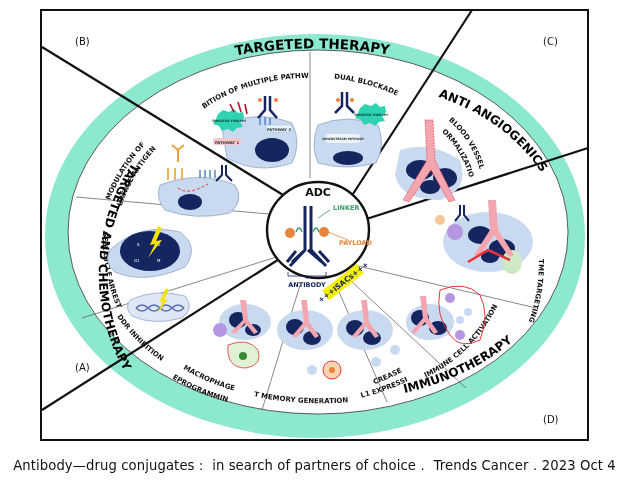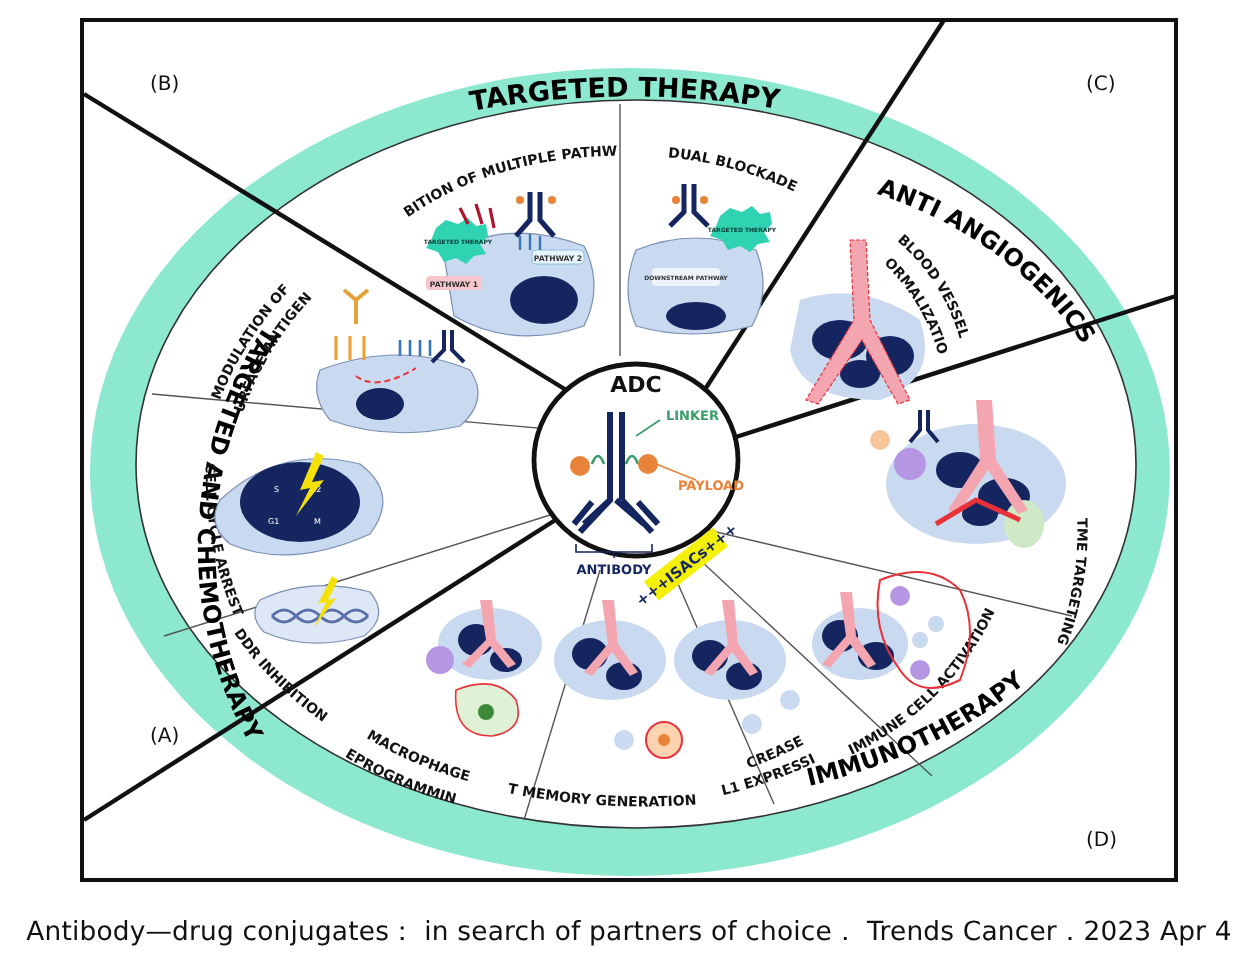--- a/index.html
+++ b/index.html
@@ -223,13 +223,13 @@
   </g>
 
   <g>
     <path d="M130 300 q25 -12 55 -4 q10 12 -3 22 q-28 8 -50 -2 q-8 -8 -2 -16 z" fill="#dde7f5" stroke="#7a8fb8" stroke-width="0.6"></path>
     <path d="M136 308 q6 -6 12 0 q6 6 12 0 q6 -6 12 0 q6 6 12 0" stroke="#5b6fa8" stroke-width="1.5" fill="none"></path>
     <path d="M136 308 q6 6 12 0 q6 -6 12 0 q6 6 12 0 q6 -6 12 0" stroke="#5b6fa8" stroke-width="1.5" fill="none"></path>
     <polygon points="166,288 159,302 163,301 157,314 168,299 164,300 169,290" fill="#f5e10a"></polygon>
   </g>
 </svg>
 
-<div id="caption">Antibody—drug conjugates： in search of partners of choice． Trends Cancer．2023 Apr 4</div>
+<div id="caption">Antibody—drug conjugates： in search of partners of choice． Trends Cancer．2023 Oct 4</div>
 
 </body></html>

